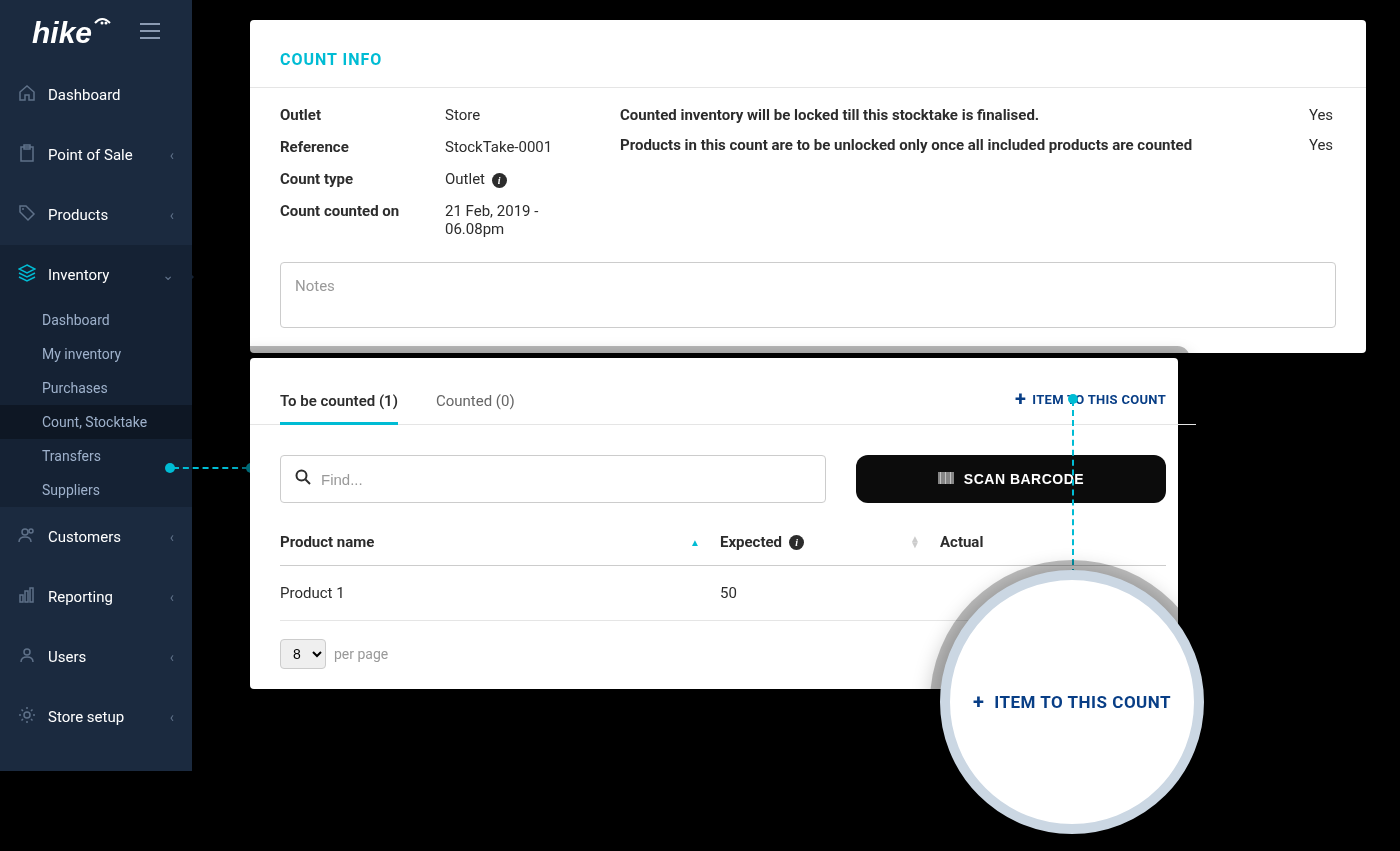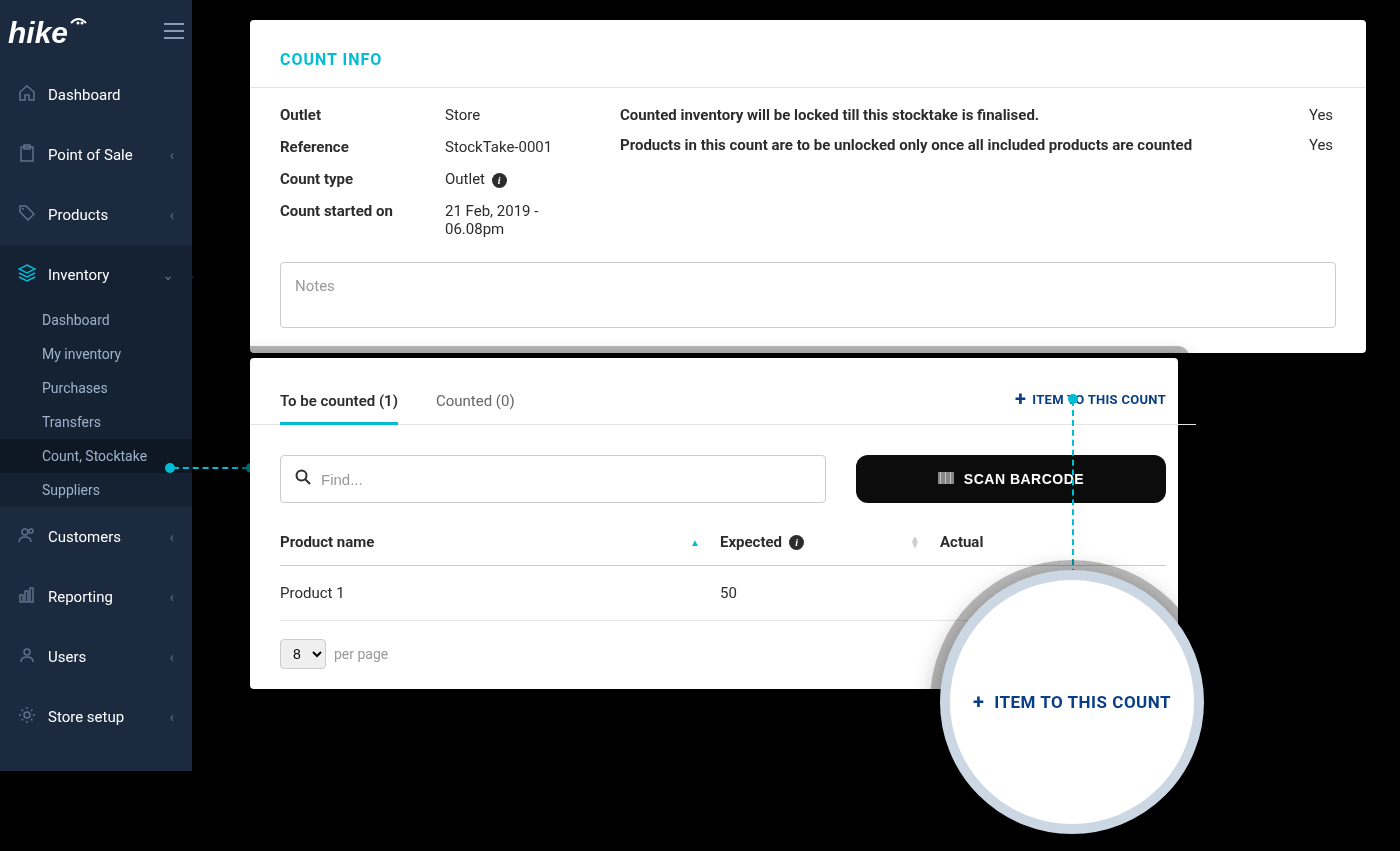--- a/index.html
+++ b/index.html
@@ -1,19 +1,19 @@
 <!DOCTYPE html>
 <html><head>
 <meta charset="utf-8">
 <style>
 * { margin: 0; padding: 0; box-sizing: border-box; }
 body { font-family: -apple-system, BlinkMacSystemFont, "Segoe UI", Roboto, "Helvetica Neue", Arial, sans-serif; background: #000; width: 1400px; height: 851px; overflow: hidden; position: relative; }
 
 .sidebar { position: absolute; left: 0; top: 0; width: 192px; height: 771px; background: #1b2a3f; color: #fff; }
-.sidebar-header { height: 65px; display: flex; align-items: center; justify-content: space-between; padding: 0 8px; }
+.sidebar-header { height: 65px; display: flex; align-items: center; justify-content: space-between; padding: 0 32px; }
 .logo { font-size: 28px; font-weight: 700; color: #fff; position: relative; }
 .logo svg { display: block; }
 .menu-toggle { color: #8b9bb3; cursor: pointer; }
 
 .nav-item { height: 60px; display: flex; align-items: center; padding: 0 18px; color: #fff; font-size: 15px; cursor: pointer; }
 .nav-item.active { background: #152234; justify-content: center; }
 .nav-item .icon { width: 20px; margin-right: 10px; color: #5f7189; }
 .nav-item.active .icon { color: #00bcd4; }
 .nav-item .chevron { margin-left: auto; color: #5f7189; font-size: 14px; }
 .nav-item.active .chevron-down { transform: rotate(0deg); }
@@ -147,22 +147,22 @@
     </span>
     <span>Inventory</span>
     <span class="chevron chevron-down">⌄</span>
   </div>
   <div class="active-indicator"></div>
 
   <div class="subnav">
     <div class="subnav-item">Dashboard</div>
     <div class="subnav-item">My inventory</div>
     <div class="subnav-item">Purchases</div>
+    <div class="subnav-item highlighted">Count, Stocktake</div>
     <div class="subnav-item">Transfers</div>
-    <div class="subnav-item highlighted">Count, Stocktake</div>
     <div class="subnav-item">Suppliers</div>
   </div>
 
   <div class="nav-item">
     <span class="icon">
       <svg width="18" height="18" viewBox="0 0 18 18">
           <circle cx="7" cy="6" r="3" fill="none" stroke="#5f7189" stroke-width="1.5"></circle>
           <path d="M1 16 Q1 11 7 11 Q13 11 13 16" fill="none" stroke="#5f7189" stroke-width="1.5"></path>
           <circle cx="13" cy="5" r="2" fill="none" stroke="#5f7189" stroke-width="1.5"></circle>
         </svg>
@@ -223,21 +223,21 @@
         </div>
         <div class="info-row">
           <div class="info-label">Reference</div>
           <div class="info-value">StockTake-0001</div>
         </div>
         <div class="info-row">
           <div class="info-label">Count type</div>
           <div class="info-value"><span>Outlet</span> <span class="info-icon-small">i</span></div>
         </div>
         <div class="info-row">
-          <div class="info-label">Count started on</div>
+          <div class="info-label">Count counted on</div>
           <div class="info-value">21 Feb, 2019 - 06.08pm</div>
         </div>
       </div>
       <div class="info-col-right">
         <div class="info-row-right">
           <div class="info-q">Counted inventory will be locked till this stocktake is finalised.</div>
           <div class="info-a">Yes</div>
         </div>
         <div class="info-row-right">
           <div class="info-q">Products in this count are to be unlocked only once all included products are counted</div>

